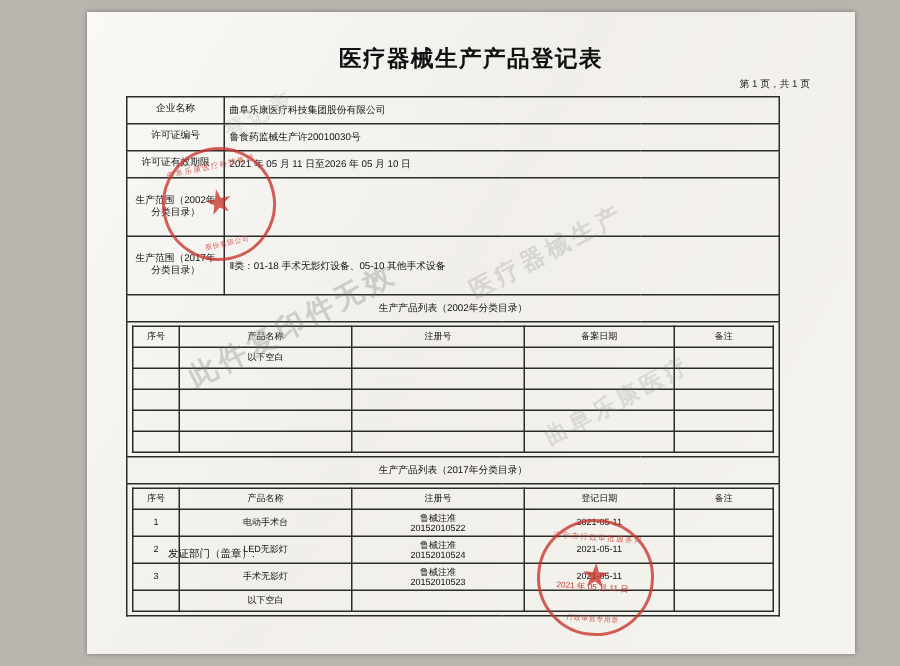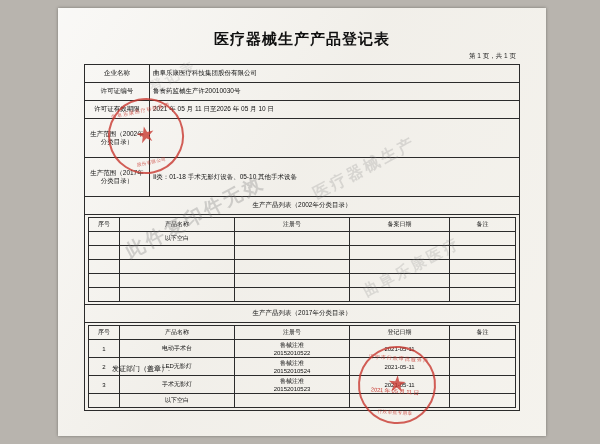--- a/index.html
+++ b/index.html
@@ -5,20 +5,21 @@
   html,body{margin:0;padding:0;}
   body{
     width:600px;height:444px;overflow:hidden;
     background:#b8b4ae;
     font-family:"Liberation Sans", sans-serif;
   }
   .page{
     position:absolute;left:58px;top:8px;width:488px;height:428px;
     background:#f3f1ec;
     box-shadow:0 0 3px rgba(0,0,0,.35);
+    padding-left:24px;
   }
   .paper-tint{
     position:absolute;inset:0;
     background:linear-gradient(120deg,rgba(255,255,255,.55),rgba(236,233,226,.25) 45%,rgba(246,244,238,.6));
     pointer-events:none;
   }
   .title{
     position:absolute;left:0;right:0;top:22px;
     text-align:center;
     font-size:15px;font-weight:bold;color:#111;

